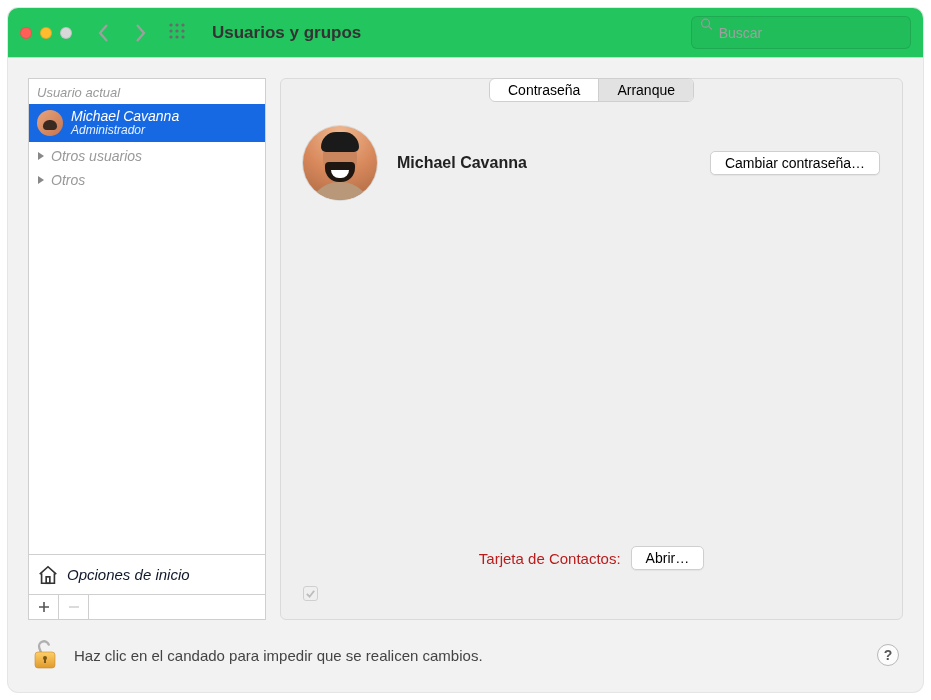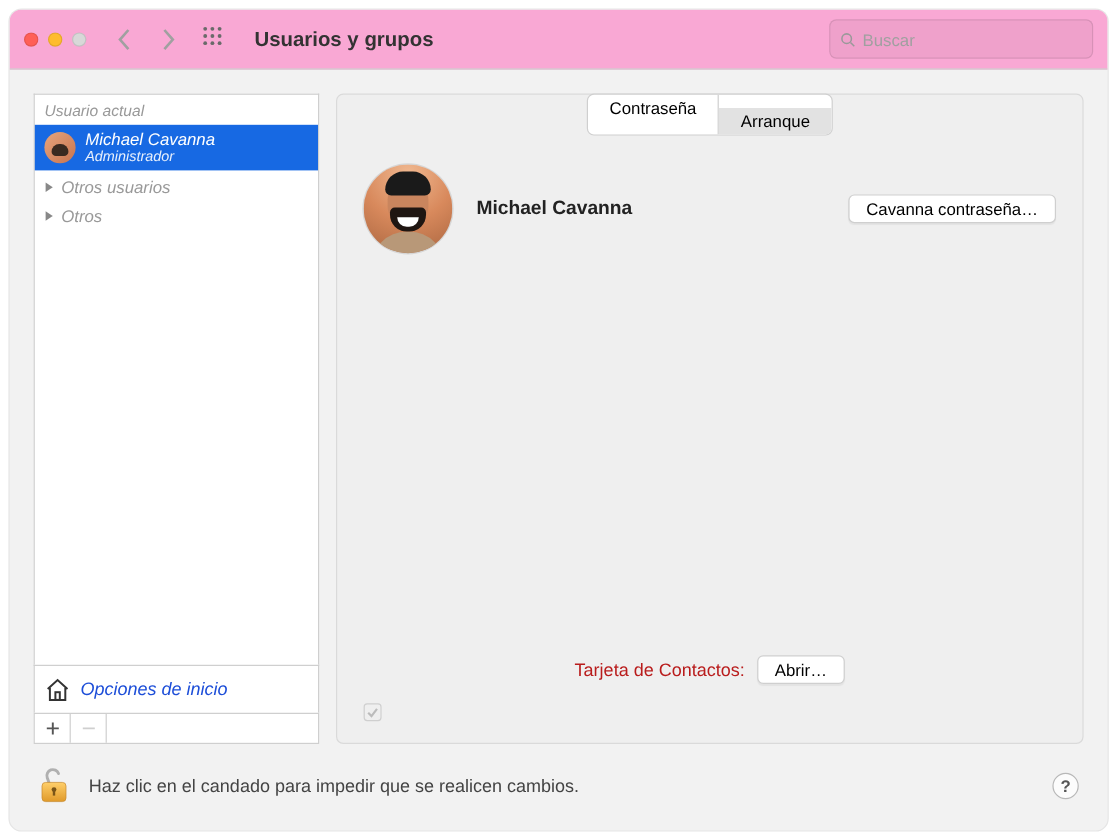--- a/index.html
+++ b/index.html
@@ -1,59 +1,59 @@
 <!DOCTYPE html>
 <html><head>
   <meta charset="utf-8">
   <style>
     * { margin: 0; padding: 0; box-sizing: border-box; font-family: -apple-system, BlinkMacSystemFont, "Helvetica Neue", sans-serif; }
     body { background: #fff; padding: 8px; }
     .window { width: 915px; height: 684px; background: #f2f2f2; border-radius: 10px; box-shadow: 0 0 0 1px rgba(0,0,0,0.1); overflow: hidden; display: flex; flex-direction: column; }
     
-    .titlebar { height: 50px; display: flex; align-items: center; padding: 0 12px; border-bottom: 1px solid #d0d0d0; background: #f9a8d4; }
+    .titlebar { height: 50px; display: flex; align-items: center; padding: 0 12px; border-bottom: 1px solid #d0d0d0; background: #22c55e; }
     .traffic-lights { display: flex; gap: 8px; margin-right: 24px; }
     .dot { width: 12px; height: 12px; border-radius: 50%; }
     .dot.close { background: #ff5f57; border: 0.5px solid rgba(0,0,0,0.1); }
     .dot.min { background: #febc2e; border: 0.5px solid rgba(0,0,0,0.1); }
     .dot.max { background: #d8d8d8; border: 0.5px solid rgba(0,0,0,0.1); }
     .nav-arrows { display: flex; gap: 20px; margin-right: 20px; color: #a0a0a0; }
     .nav-arrow { width: 16px; height: 20px; cursor: pointer; }
     .grid-icon { margin-right: 26px; color: #6a6a6a; cursor: pointer; }
     .title { font-size: 17px; font-weight: 600; color: #333; flex: 1; }
-    .search { width: 220px; height: 33px; background: rgba(0,0,0,0.04); border: 1px solid rgba(0,0,0,0.1); border-radius: 6px; display: flex; align-items: center; padding: 0 8px; gap: 6px; }
+    .search { width: 220px; height: 33px; background: rgba(0,0,0,0.04); border: 1px solid rgba(0,0,0,0.1); border-radius: 6px; display: flex; padding: 0 8px; gap: 6px; }
     .search svg { color: #999; }
     .search input { border: none; background: transparent; outline: none; font-size: 14px; color: #555; width: 100%; }
     .search input::placeholder { color: #a0a0a0; }
     
     .body { flex: 1; display: flex; flex-direction: column; padding: 20px; }
     .main-row { display: flex; gap: 14px; flex: 1; }
     
     .sidebar { width: 238px; display: flex; flex-direction: column; font-style: italic; }
     .userlist { flex: 1; background: #fff; border: 1px solid #cfcfcf; border-bottom: none; display: flex; flex-direction: column; }
     .section-label { font-size: 13px; color: #999; padding: 6px 8px 4px; }
     .user-row { display: flex; align-items: center; padding: 4px 8px; gap: 8px; background: #1769e3; color: #fff; }
     .avatar-sm { width: 26px; height: 26px; border-radius: 50%; background: linear-gradient(135deg,#e8a57d,#c7744f); flex-shrink: 0; position: relative; overflow: hidden; }
     .avatar-sm::after { content:''; position:absolute; top:10px; left:6px; width:14px; height:10px; background:#3a2a20; border-radius:7px 7px 4px 4px; }
     .user-info { display: flex; flex-direction: column; line-height: 1.15; }
     .user-name { font-size: 14px; font-weight: 500; }
     .user-role { font-size: 12px; opacity: 0.9; }
     .expander-row { display: flex; align-items: center; gap: 6px; padding: 6px 8px 2px; font-size: 14px; color: #999; cursor: pointer; }
     .expander-row svg { color: #888; }
     .login-options { height: 40px; border: 1px solid #cfcfcf; border-bottom: none; display: flex; align-items: center; gap: 8px; padding: 0 8px; background: #fff; cursor: pointer; }
-    .login-options .lbl { font-size: 15px; color: #1d4ed8; }
+    .login-options .lbl { font-size: 15px; color: #0f172a; }
     .addremove { display: flex; border: 1px solid #cfcfcf; background: #fff; height: 26px; }
     .sqbtn { width: 30px; display: flex; align-items: center; justify-content: center; border-right: 1px solid #cfcfcf; cursor: pointer; color: #555; }
     .sqbtn.disabled { color: #cfcfcf; cursor: default; }
     .sqbtn:last-child { border-right: none; flex: 1; cursor: default; }
     
     .content { flex: 1; background: #efefef; border: 1px solid #dadada; border-radius: 6px; display: flex; flex-direction: column; }
     .tabs { display: flex; justify-content: center; padding-top: 0; margin-top: -1px; }
     .tabbar { display: flex; border: 1px solid #cfcfcf; border-radius: 6px; overflow: hidden; background: #fff; }
     .tab { padding: 3px 18px; font-size: 14px; cursor: pointer; border-right: 1px solid #cfcfcf; }
-    .tab:last-child { border-right: none; margin-top: 11px; }
+    .tab:last-child { border-right: none; }
     .tab.inactive { background: #e2e2e2; }
     
     .user-header { display: flex; align-items: center; padding: 24px 22px 0; gap: 20px; }
     .avatar-lg { width: 74px; height: 74px; border-radius: 50%; background: #ddd; flex-shrink: 0; overflow: hidden; position: relative; box-shadow: 0 0 0 1px rgba(0,0,0,0.1); }
     .avatar-lg-inner { position: absolute; inset: 0; background: radial-gradient(circle at 50% 10%, #f0b890 0%, #d8895c 50%, #aa6640 100%); }
     .face { position:absolute; top:14px; left:20px; width:34px; height:38px; background:#c9855e; border-radius:16px 16px 18px 18px; }
     .hair { position:absolute; top:6px; left:18px; width:38px; height:20px; background:#1a1a1a; border-radius:18px 18px 6px 6px; }
     .beard { position:absolute; top:36px; left:22px; width:30px; height:20px; background:#1f1612; border-radius:4px 4px 14px 14px; }
     .smile { position:absolute; top:44px; left:28px; width:18px; height:8px; background:#fff; border-radius:0 0 9px 9px; z-index:2; }
     .shirt { position:absolute; top:56px; left:6px; width:62px; height:30px; background:#b89878; border-radius:30px 30px 0 0; }
@@ -175,21 +175,21 @@
         <div class="user-header">
           <div class="avatar-lg">
             <div class="avatar-lg-inner"></div>
             <div class="shirt"></div>
             <div class="face"></div>
             <div class="hair"></div>
             <div class="beard"></div>
             <div class="smile"></div>
           </div>
           <div class="big-name">Michael Cavanna</div>
-          <button class="btn">Cavanna contraseña…</button>
+          <button class="btn">Cambiar contraseña…</button>
         </div>
         <div class="spacer"></div>
         <div class="contacts-row">
           <span class="contacts-label">Tarjeta de Contactos:</span>
           <button class="btn">Abrir…</button>
         </div>
         <div class="check-row">
           <div class="chk">
             <svg width="11" height="11" viewBox="0 0 12 12" fill="none" stroke="currentColor" stroke-width="2">
                 <polyline points="2,6.5 5,9.5 10,3"></polyline>

